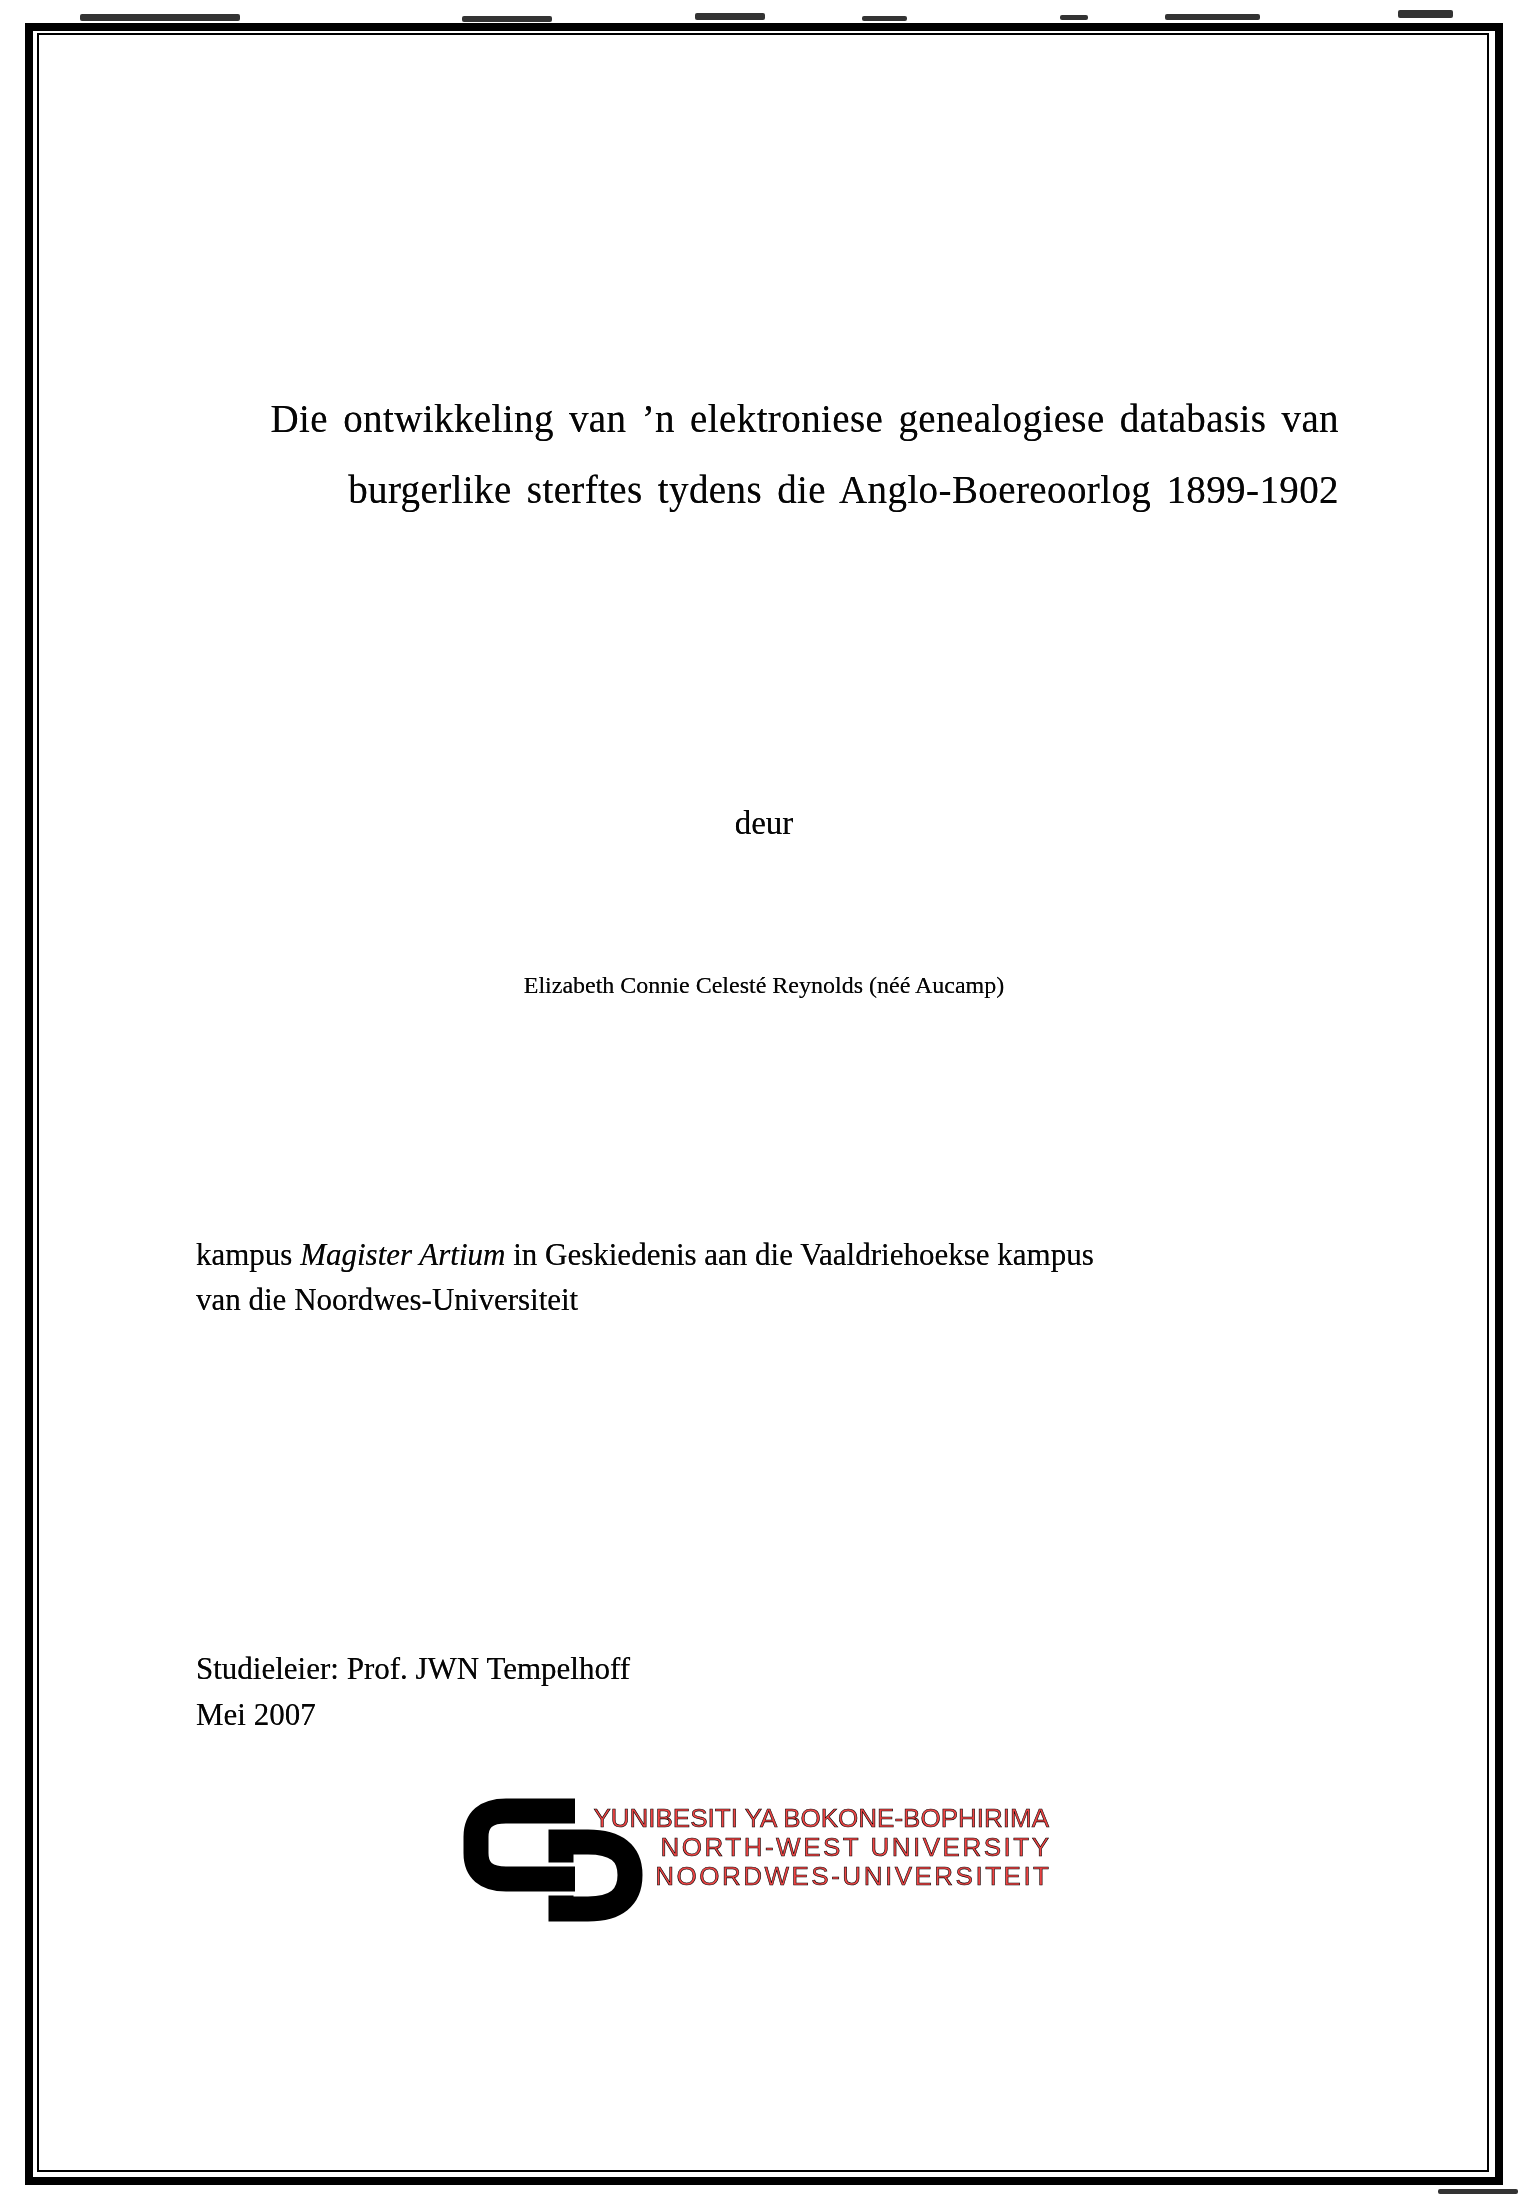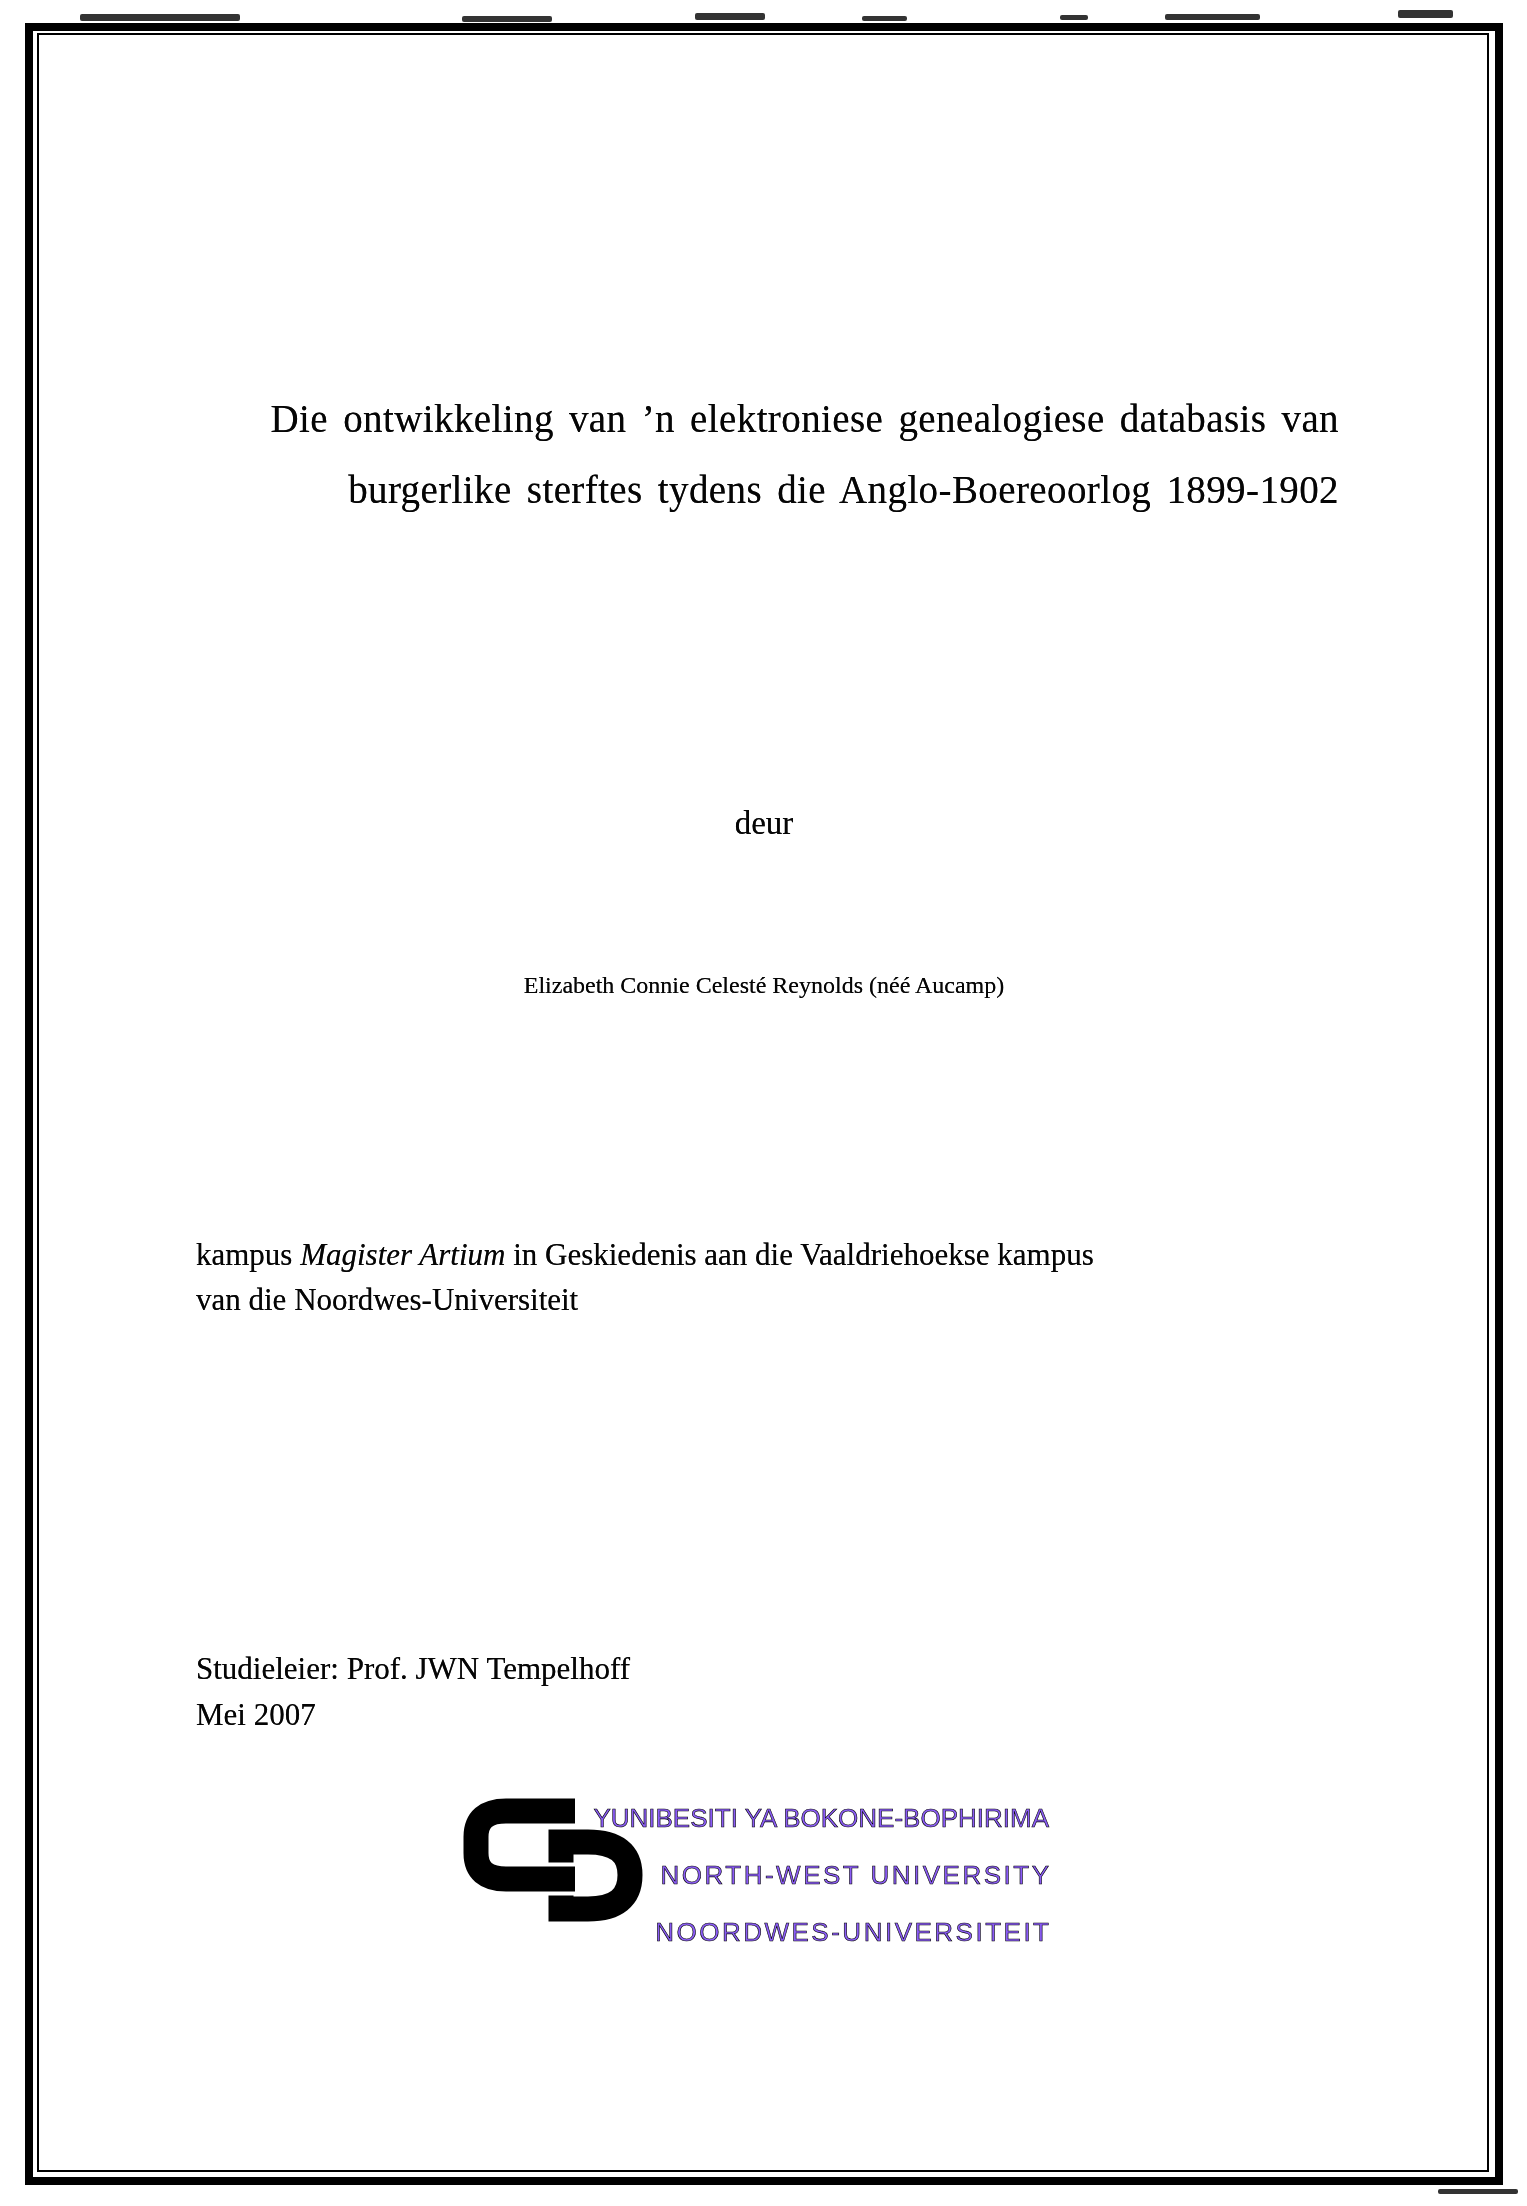--- a/index.html
+++ b/index.html
@@ -55,24 +55,24 @@
   .supervisor {
     position: absolute; left: 196px; top: 1646px; width: 900px;
     font-size: 31px; line-height: 46px;
   }
   .logo-mark { position: absolute; left: 460px; top: 1797px; }
   .logo-text {
     position: absolute; left: 588px; top: 1804px; width: 461px;
     text-align: right;
     font-family: "Liberation Sans", sans-serif;
     font-size: 26px; line-height: 29px;
-    color: #8b5cf6;
+    color: #ef4444;
     -webkit-text-stroke: 0.6px #000;
   }
-  .logo-text .l2, .logo-text .l3 { letter-spacing: 2.5px; margin-right: -2.5px; margin-top: 28px; }
+  .logo-text .l2, .logo-text .l3 { letter-spacing: 2.5px; margin-right: -2.5px; }
 </style>
 </head>
 <body>
 
 <div class="page">
 
   <div class="frame-outer"></div>
   <div class="frame-inner"></div>
 
   <div class="smudge" style="left:80px; top:14px; width:160px; height:7px;"></div>

